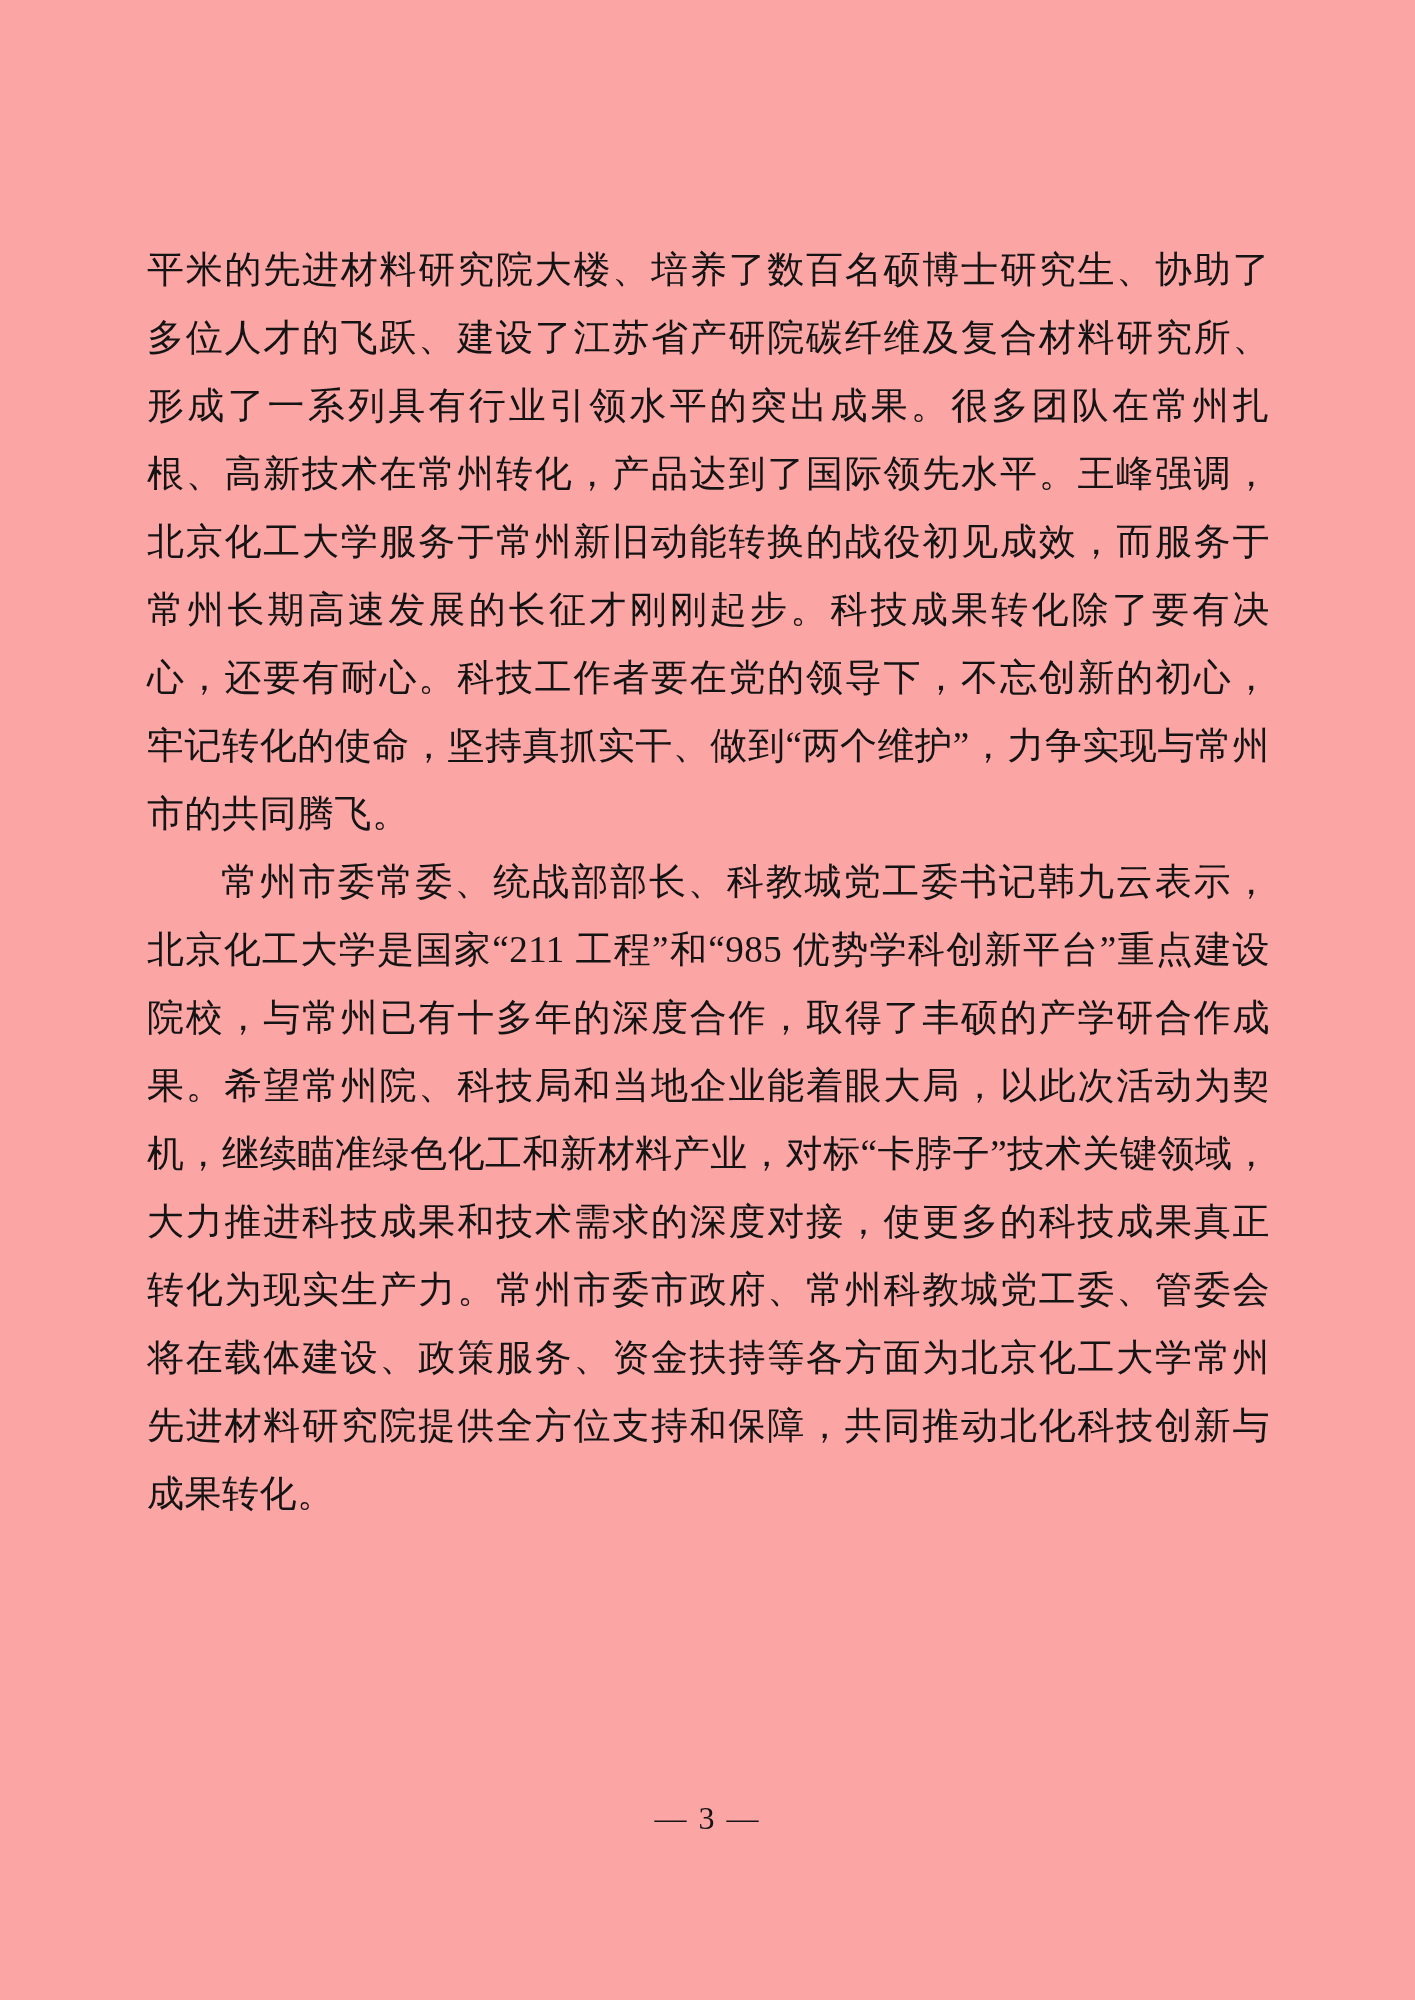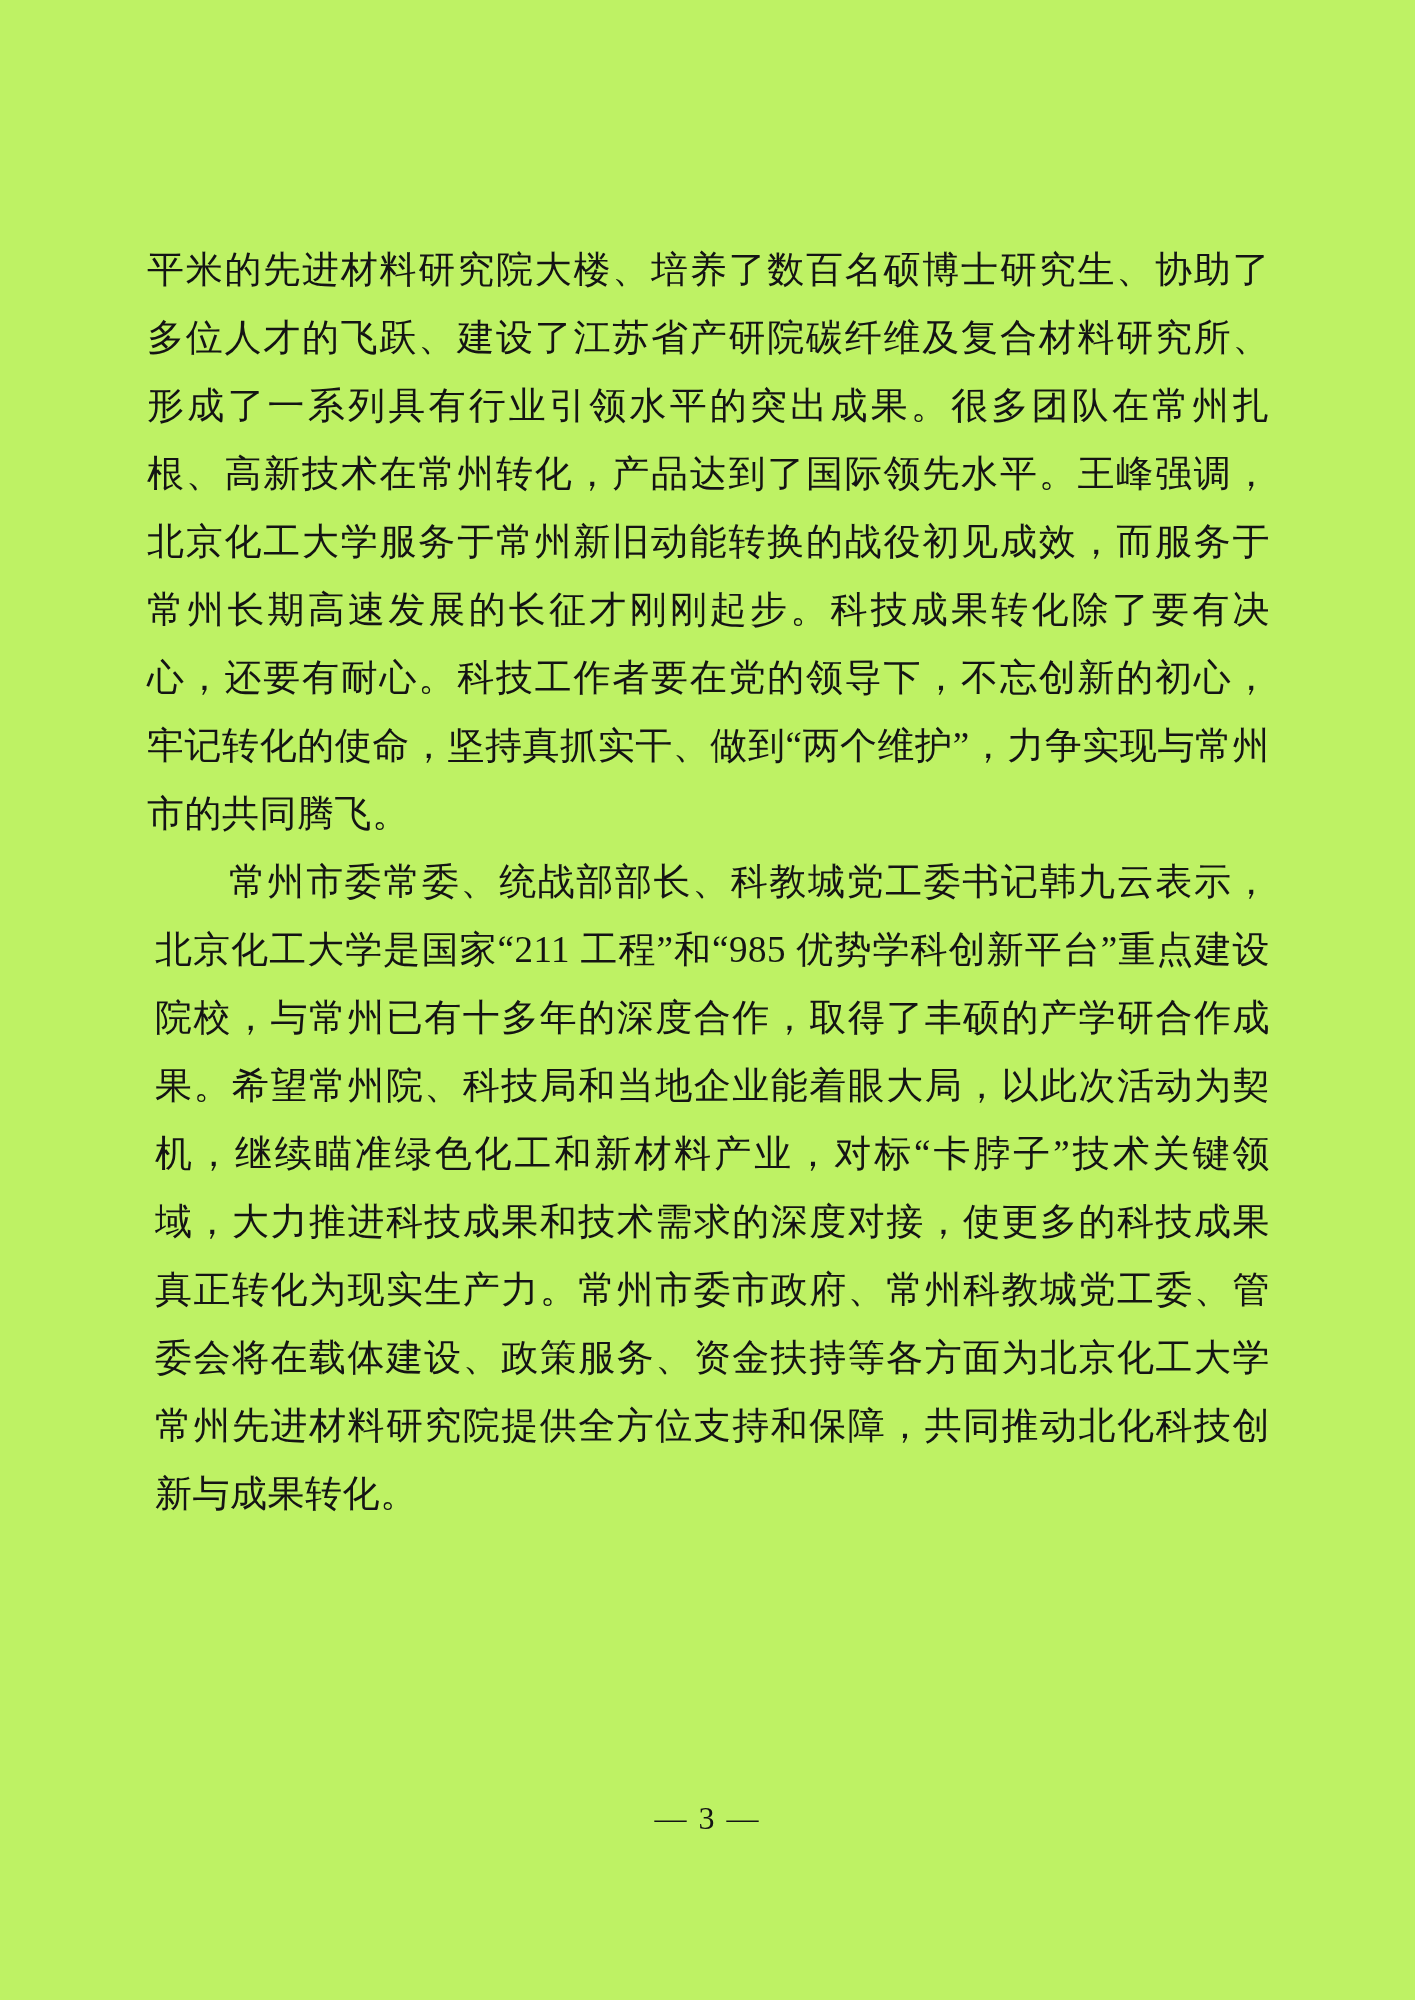--- a/index.html
+++ b/index.html
@@ -4,21 +4,21 @@
 <style>
   html, body {
     margin: 0;
     padding: 0;
     background: #ffffff;
   }
   .page {
     position: relative;
     width: 1415px;
     height: 2000px;
-    background: #bef264;
+    background: #fca5a5;
     overflow: hidden;
     font-family: "Liberation Serif", "DejaVu Serif", serif;
     color: #141414;
   }
   .content {
     position: absolute;
     left: 147px;
     top: 236px;
     width: 1123px;
     font-size: 37px;
@@ -26,21 +26,20 @@
     text-align: justify;
     text-justify: inter-ideograph;
     letter-spacing: 0.5px;
   }
   .para {
     margin: 0;
     padding: 0;
   }
   .para.indent {
     text-indent: 2em;
-    margin-left: 8px;
   }
   .footer {
     position: absolute;
     left: 0;
     top: 1800px;
     width: 100%;
     text-align: center;
   }
   .page-num {
     font-size: 32px;

